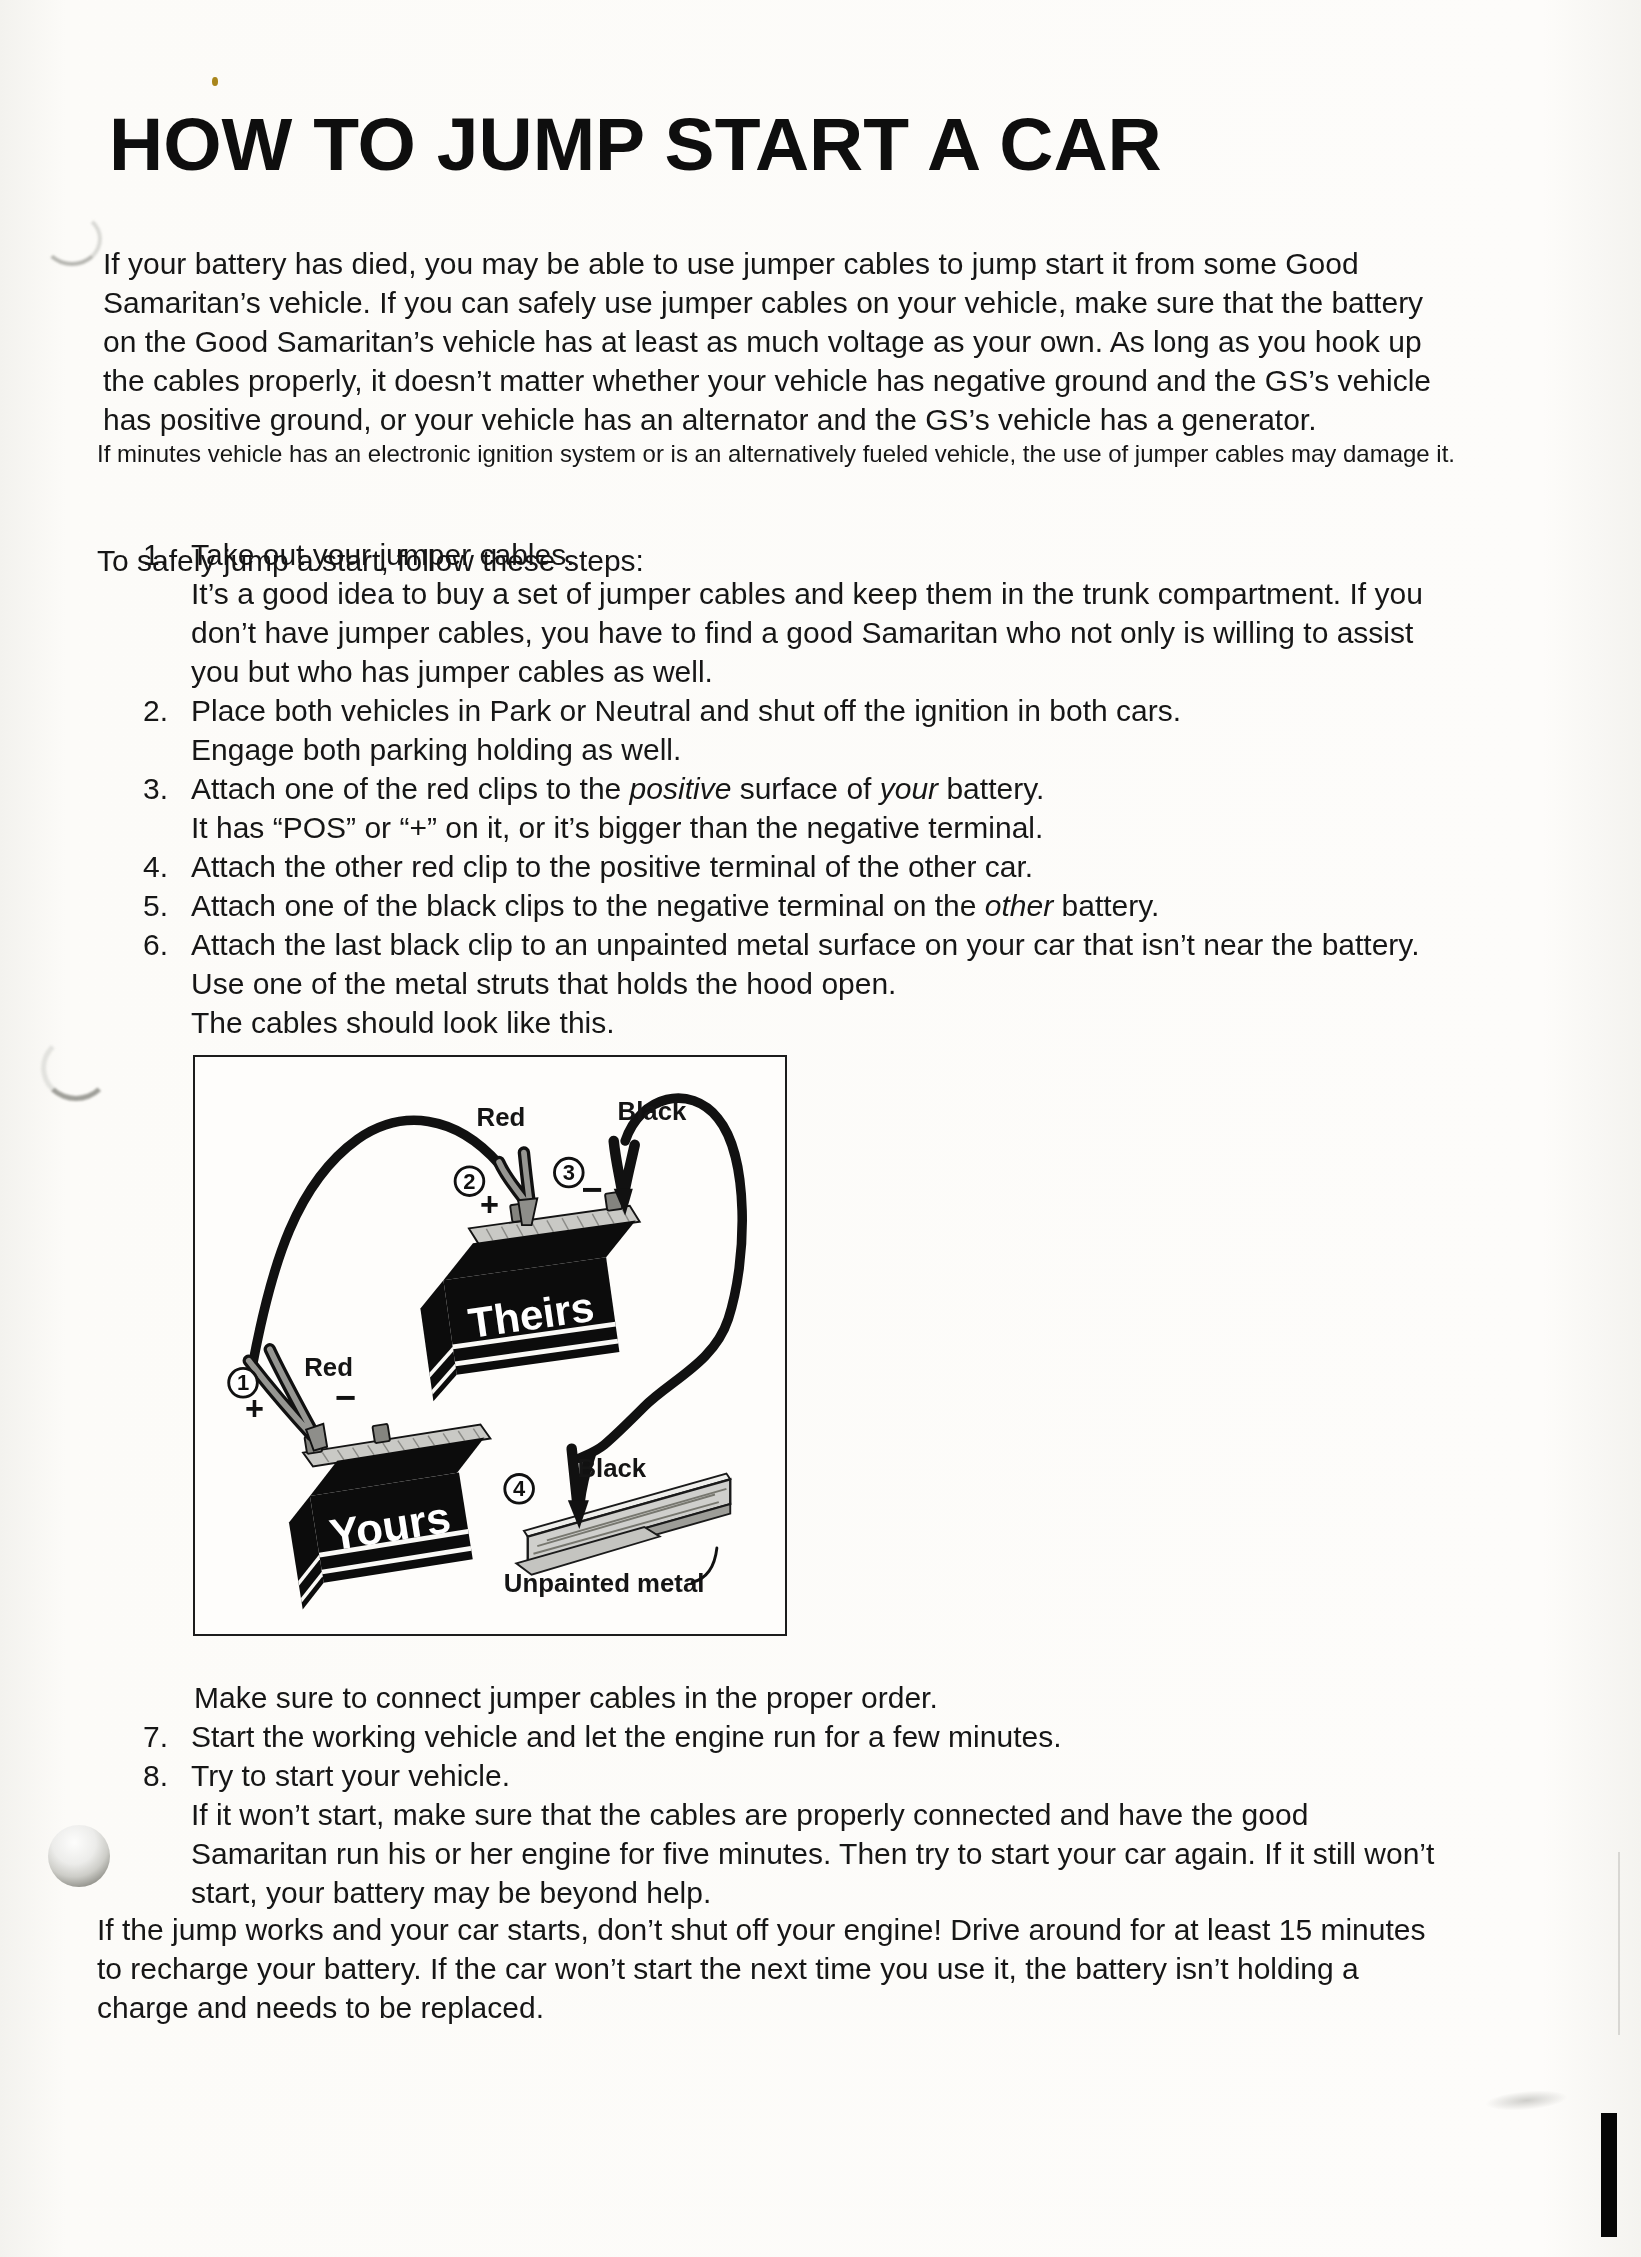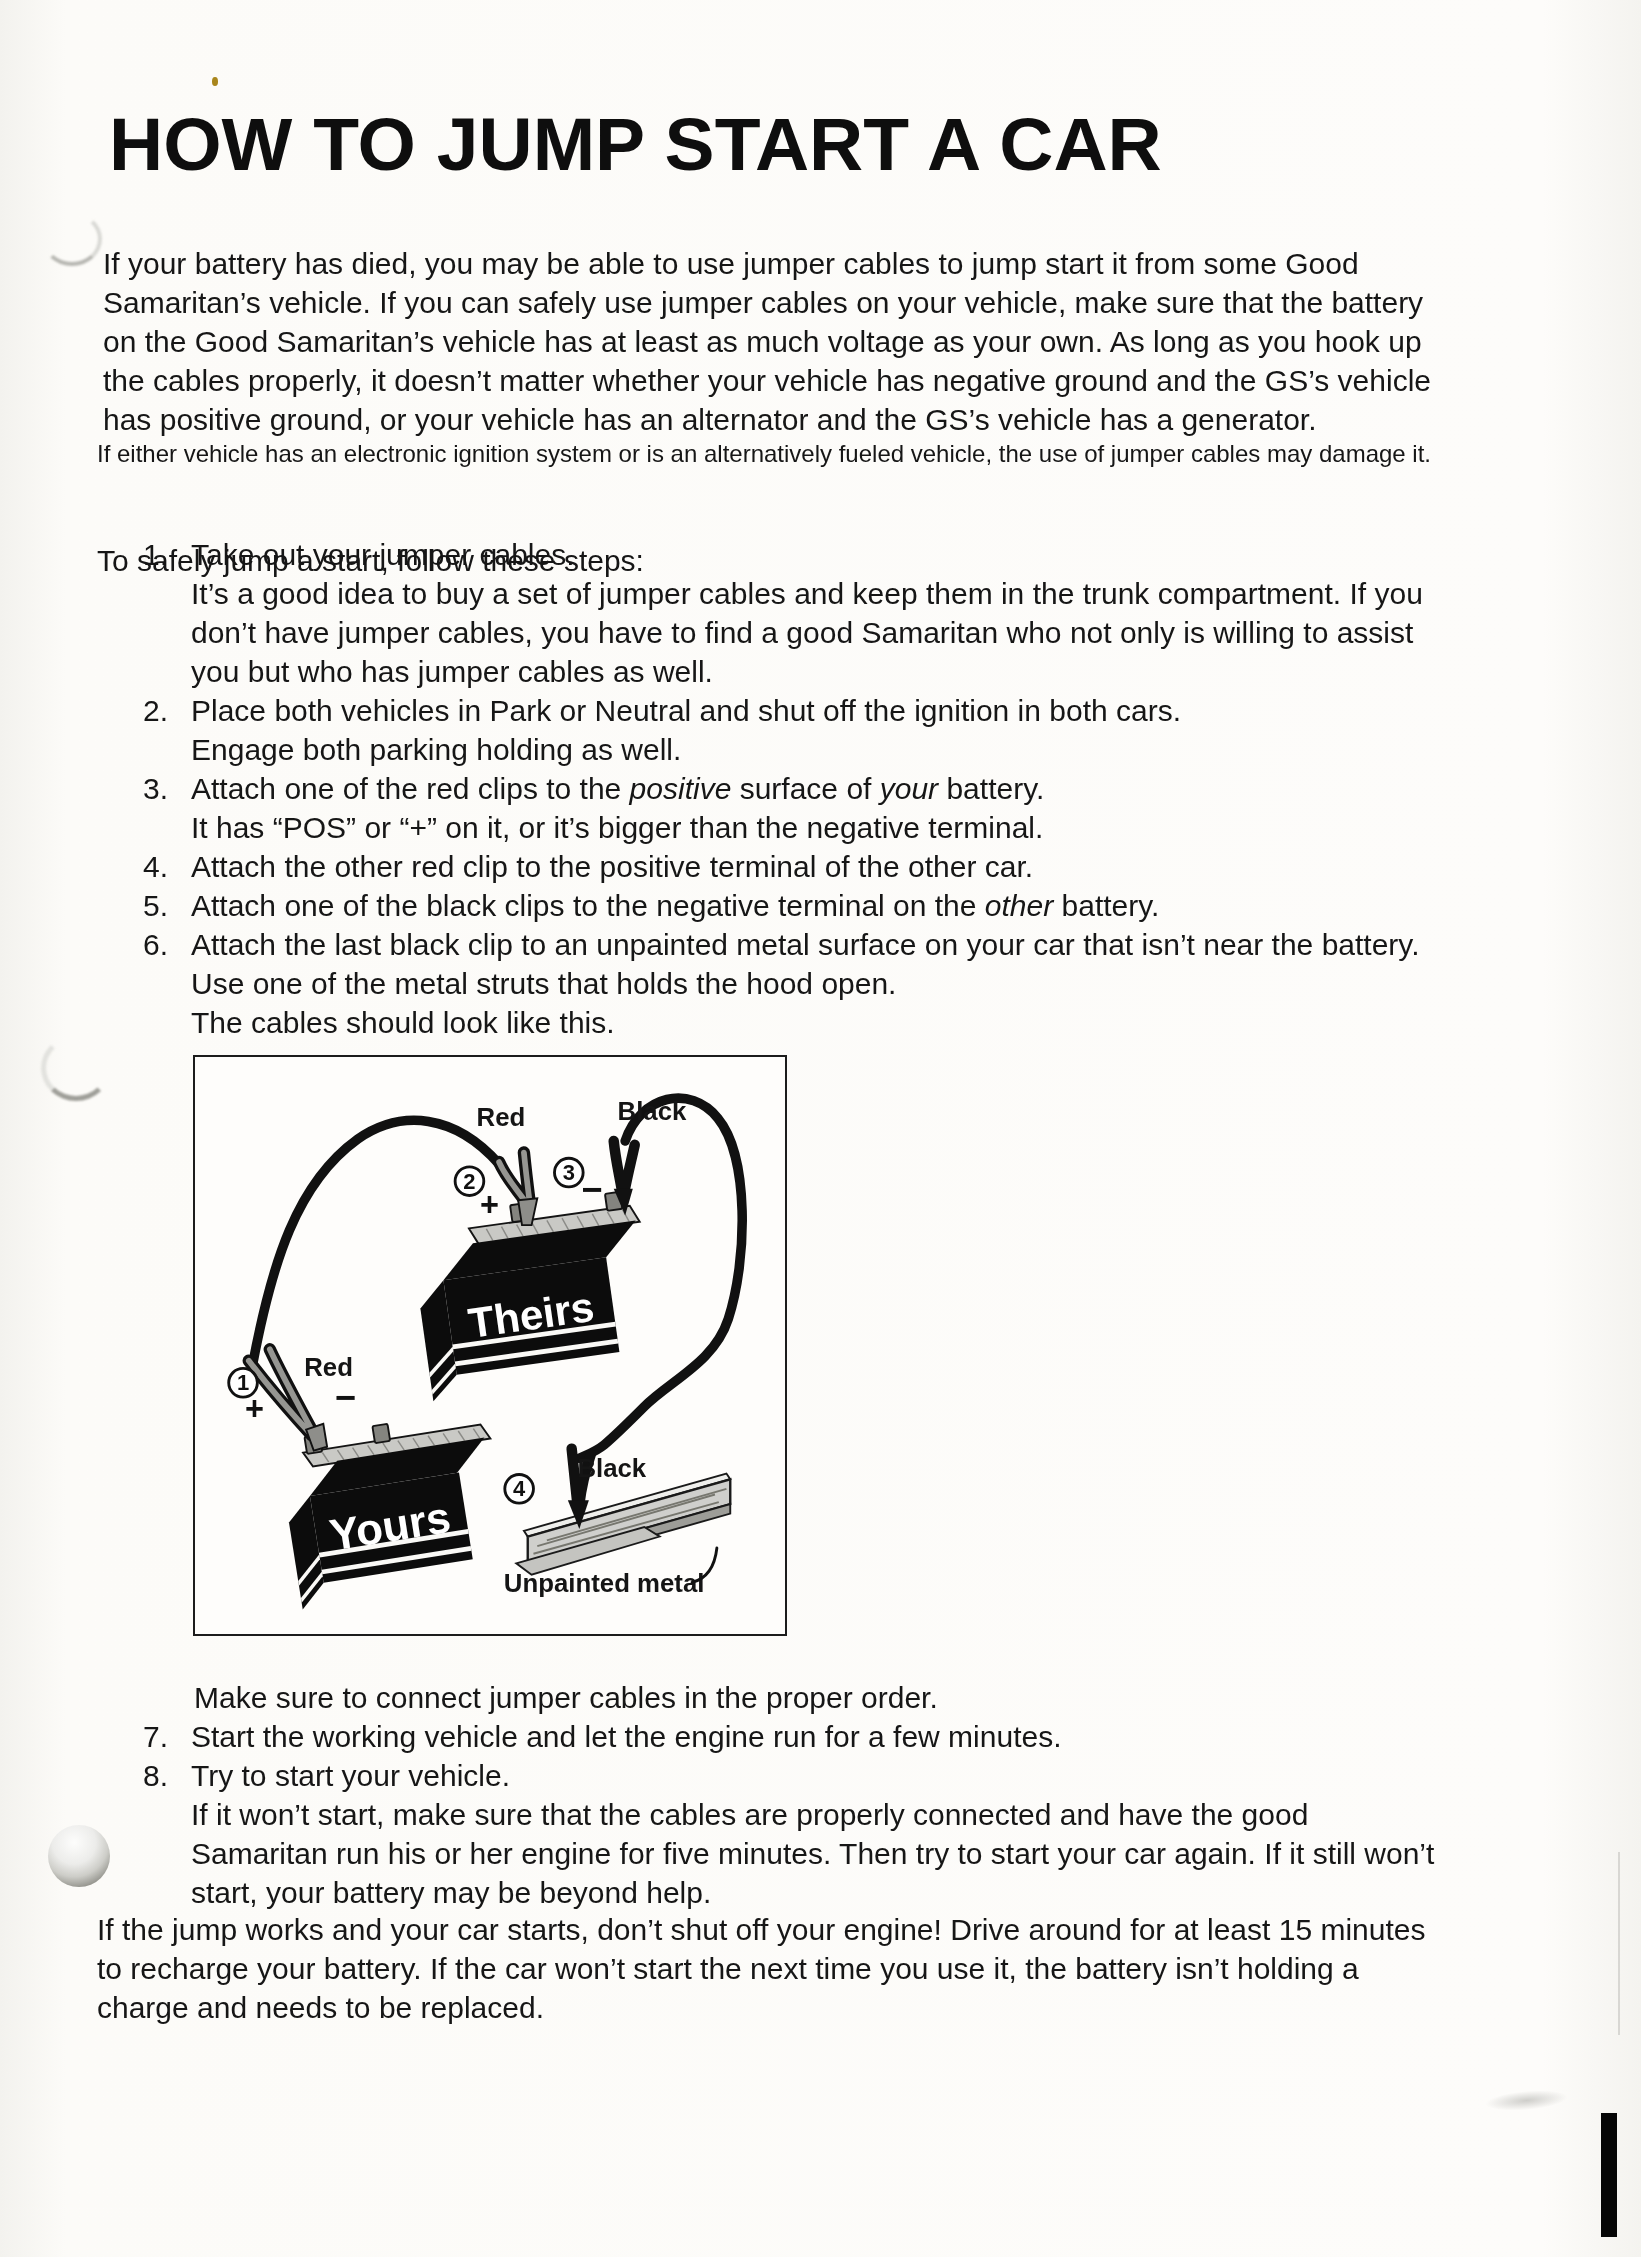--- a/index.html
+++ b/index.html
@@ -56,21 +56,21 @@
   <h1 class="abs title">HOW TO JUMP START A CAR</h1>
 
   <div class="abs intro tblock">
       <div class="tline">If your battery has died, you may be able to use jumper cables to jump start it from some Good</div>
       <div class="tline">Samaritan’s vehicle. If you can safely use jumper cables on your vehicle, make sure that the battery</div>
       <div class="tline">on the Good Samaritan’s vehicle has at least as much voltage as your own. As long as you hook up</div>
       <div class="tline">the cables properly, it doesn’t matter whether your vehicle has negative ground and the GS’s vehicle</div>
       <div class="tline">has positive ground, or your vehicle has an alternator and the GS’s vehicle has a generator.</div>
     </div>
 
-  <div class="abs note">If either vehicle has an electronic ignition system or is an alternatively fueled vehicle, the use of jumper cables may damage it.</div>
+  <div class="abs note">If minutes vehicle has an electronic ignition system or is an alternatively fueled vehicle, the use of jumper cables may damage it.</div>
 
   <div class="abs list-intro tblock">To safely jump a start, follow these steps:</div>
 
   <div class="abs steps steps1">
       <div class="step">
         <div class="num">1.</div>
         <div class="step-body">
           <div class="tline"><span>Take out your jumper cables.</span></div>
           <div class="tline"><span>It’s a good idea to buy a set of jumper cables and keep them in the trunk compartment. If you</span></div>
           <div class="tline"><span>don’t have jumper cables, you have to find a good Samaritan who not only is willing to assist</span></div>

